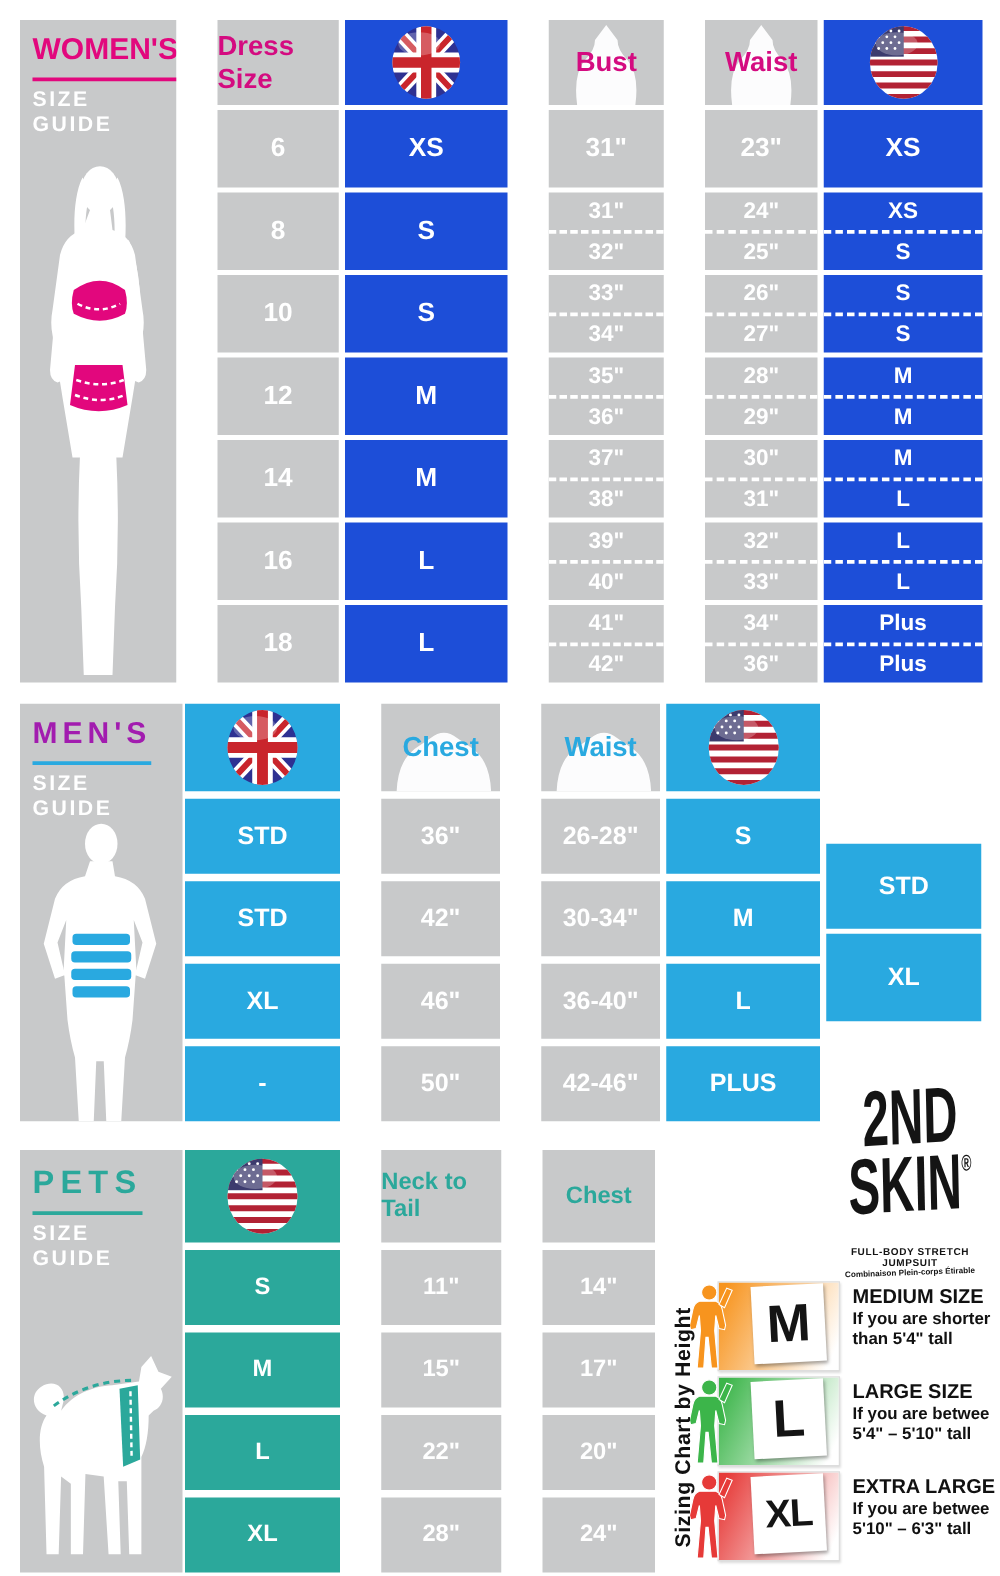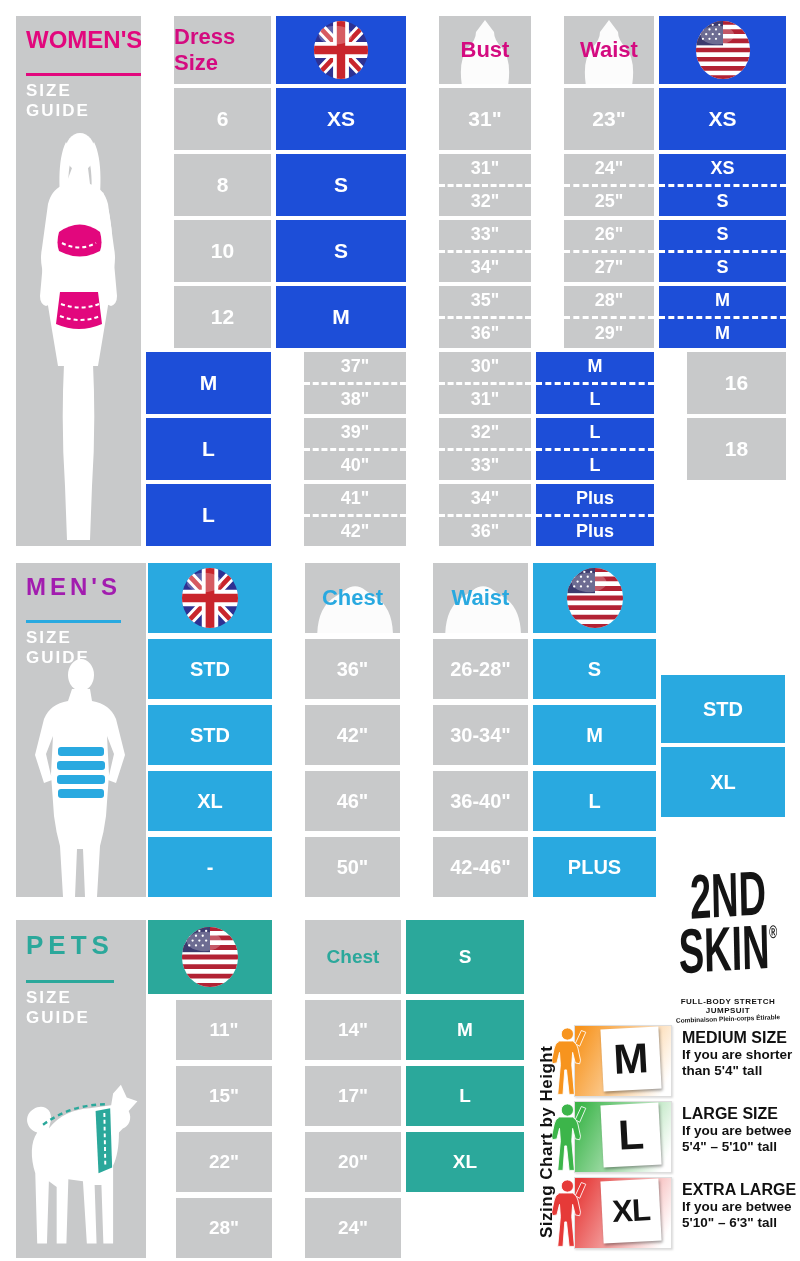--- a/index.html
+++ b/index.html
@@ -3,21 +3,21 @@
 <meta charset="utf-8">
 <style>
   html,body{margin:0;padding:0;background:#fff;}
   .page{position:relative;width:800px;height:1261px;background:#fff;overflow:hidden;
         font-family:"Liberation Sans",sans-serif;}
 
   
   .section{position:absolute;}
   .sidebar{position:absolute;left:0;top:0;background:#C8C9CA;overflow:hidden;}
   .side-head{padding:10px 6px 0 10px;position:relative;z-index:2;}
-  .side-title{display:inline-block;font-weight:bold;border-bottom:3px solid;padding-bottom:19px;}
+  .side-title{display:inline-block;font-weight:bold;border-bottom:3px solid;padding-bottom:8px;}
   .side-sub{color:#fff;font-weight:bold;font-size:17px;letter-spacing:2px;margin-top:5px;}
   .silhouette{position:absolute;left:0;bottom:0;}
   .grid{position:absolute;display:grid;}
   .cell{display:flex;align-items:center;justify-content:center;color:#fff;font-weight:bold;position:relative;overflow:hidden;}
   .c-gray{background:#C8C9CA;margin-left:28px;}
   .hdr-label{font-weight:bold;position:relative;z-index:1;}
   .val{font-size:21px;}
   .split{flex-direction:column;padding:0;}
   .half{flex:1;width:100%;display:flex;align-items:center;justify-content:center;font-size:18px;}
   .half + .half{border-top:3px dashed #fff;}
@@ -240,20 +240,21 @@
         </div>
       <div class="cell c-gray split">
           <div class="half">28"</div>
           <div class="half">29"</div>
         </div>
       <div class="cell c-accent split">
           <div class="half">M</div>
           <div class="half">M</div>
         </div>
 
+      <div class="cell c-gray val">14</div>
       <div class="cell c-accent val">M</div>
       <div class="cell c-gray split">
           <div class="half">37"</div>
           <div class="half">38"</div>
         </div>
       <div class="cell c-gray split">
           <div class="half">30"</div>
           <div class="half">31"</div>
         </div>
       <div class="cell c-accent split">
@@ -372,20 +373,23 @@
         <path d="M89 36 L90 92" stroke="#fff" stroke-width="2" stroke-dasharray="4 3"></path>
         <path d="M26 48 C48 32 70 27 92 27" stroke="#2BA89B" stroke-width="2.5" stroke-dasharray="5 4" fill="none"></path>
       </svg>
     </div>
 
     <div class="grid">
       <div class="cell c-accent">
           <svg class="flag" width="58" height="62" viewBox="0 0 60 64">
             <use href="#us-flag-sym"></use>
           </svg>
+        </div>
+      <div class="cell c-gray">
+          <span class="hdr-label">Neck to Tail</span>
         </div>
       <div class="cell c-gray">
           <span class="hdr-label">Chest</span>
         </div>
 
       <div class="cell c-accent val">S</div>
       <div class="cell c-gray val">11"</div>
       <div class="cell c-gray val">14"</div>
 
       <div class="cell c-accent val">M</div>

